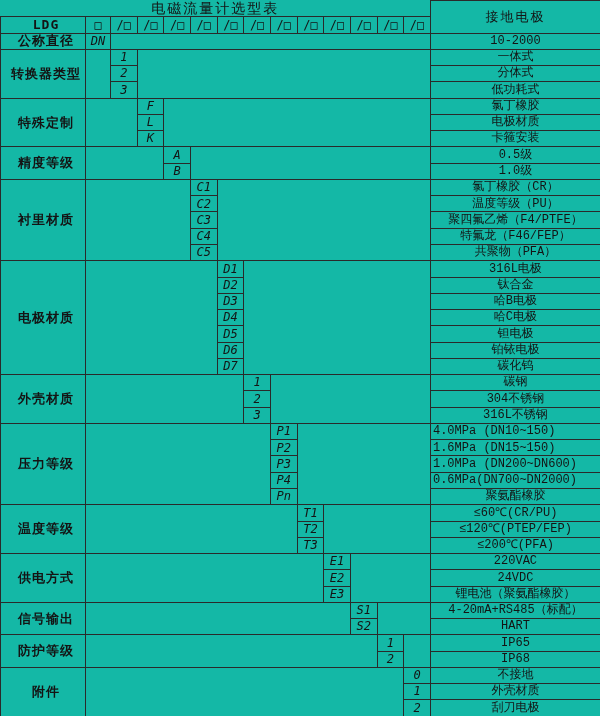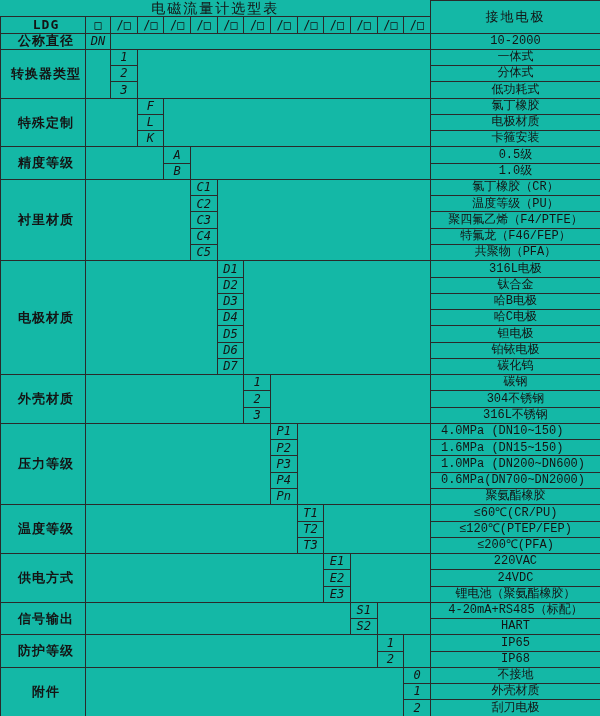--- a/index.html
+++ b/index.html
@@ -8,21 +8,21 @@
         font-family:"DejaVu Sans Mono","DejaVu Sans",monospace;color:#141414;}
   td,th{border:1px solid #2a2a2a;padding:0;margin:0;text-align:center;vertical-align:middle;
         font-weight:400;font-size:12px;line-height:1.05;overflow:hidden;white-space:nowrap;}
   tr{height:16.27px;}
   .t-title{font-size:14px;border-top:none;border-left:none;letter-spacing:2px;}
   .fn-h{font-size:13px;letter-spacing:2px;}
   .lbl{text-align:center;padding-left:6px;font-size:13px;letter-spacing:1px;font-weight:bold;}
   .code{font-size:12px;font-style:italic;}
   .box{font-size:12px;letter-spacing:0;}
   .desc{font-size:12px;font-family:Liberation Mono, monospace;}
-  .dl{text-align:left;padding-left:10px;}
+  .dl{text-align:left;padding-left:2px;}
 </style>
 </head>
 <body>
 
 <div class="wrap">
   <table id="sel-table">
     <colgroup id="sel-cols">
         <col style="width: 85px;">
         <col style="width: 25px;">
         <col style="width: 26.6667px;">

